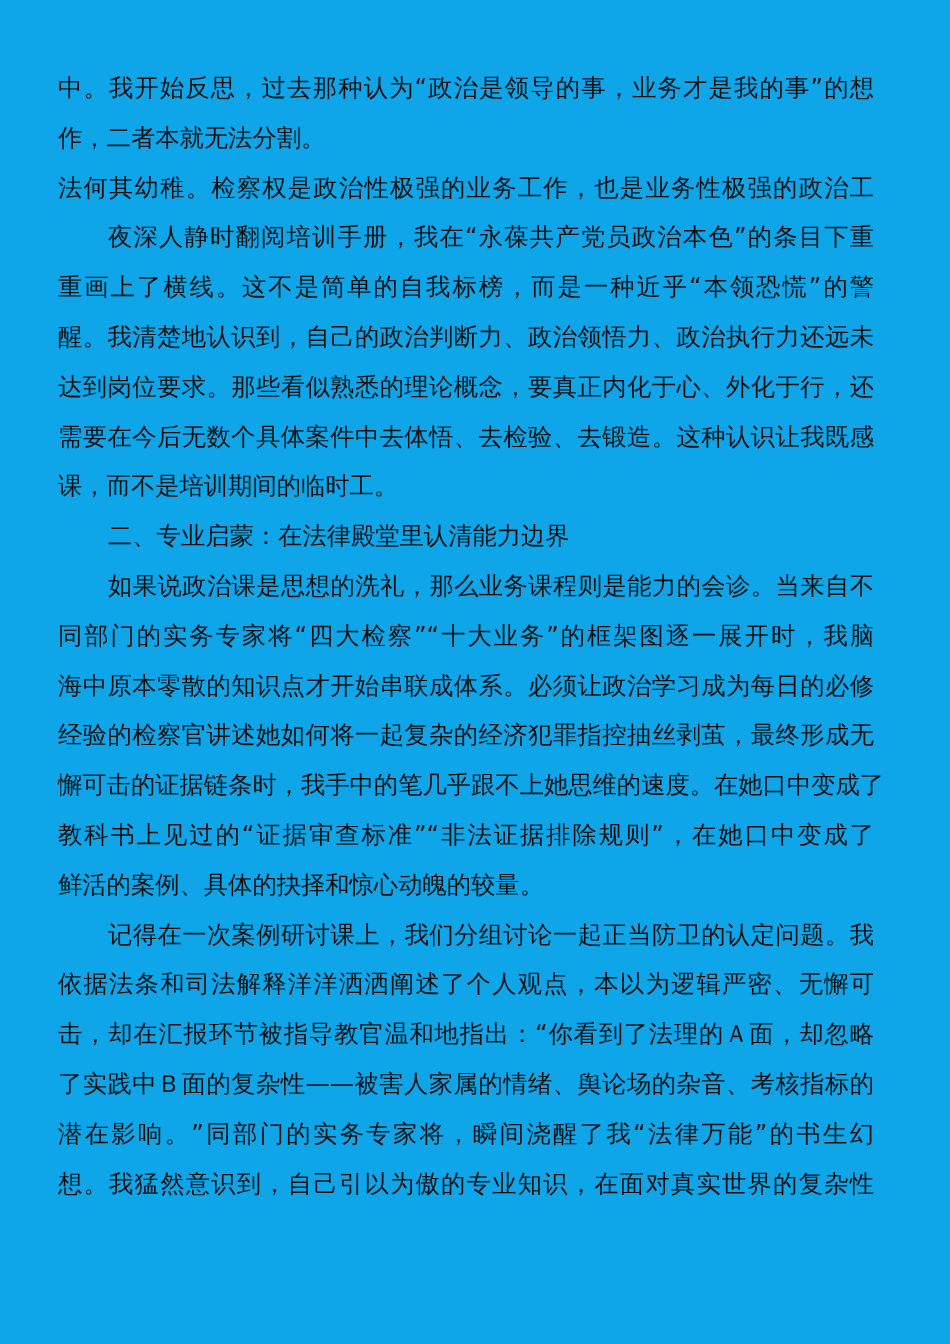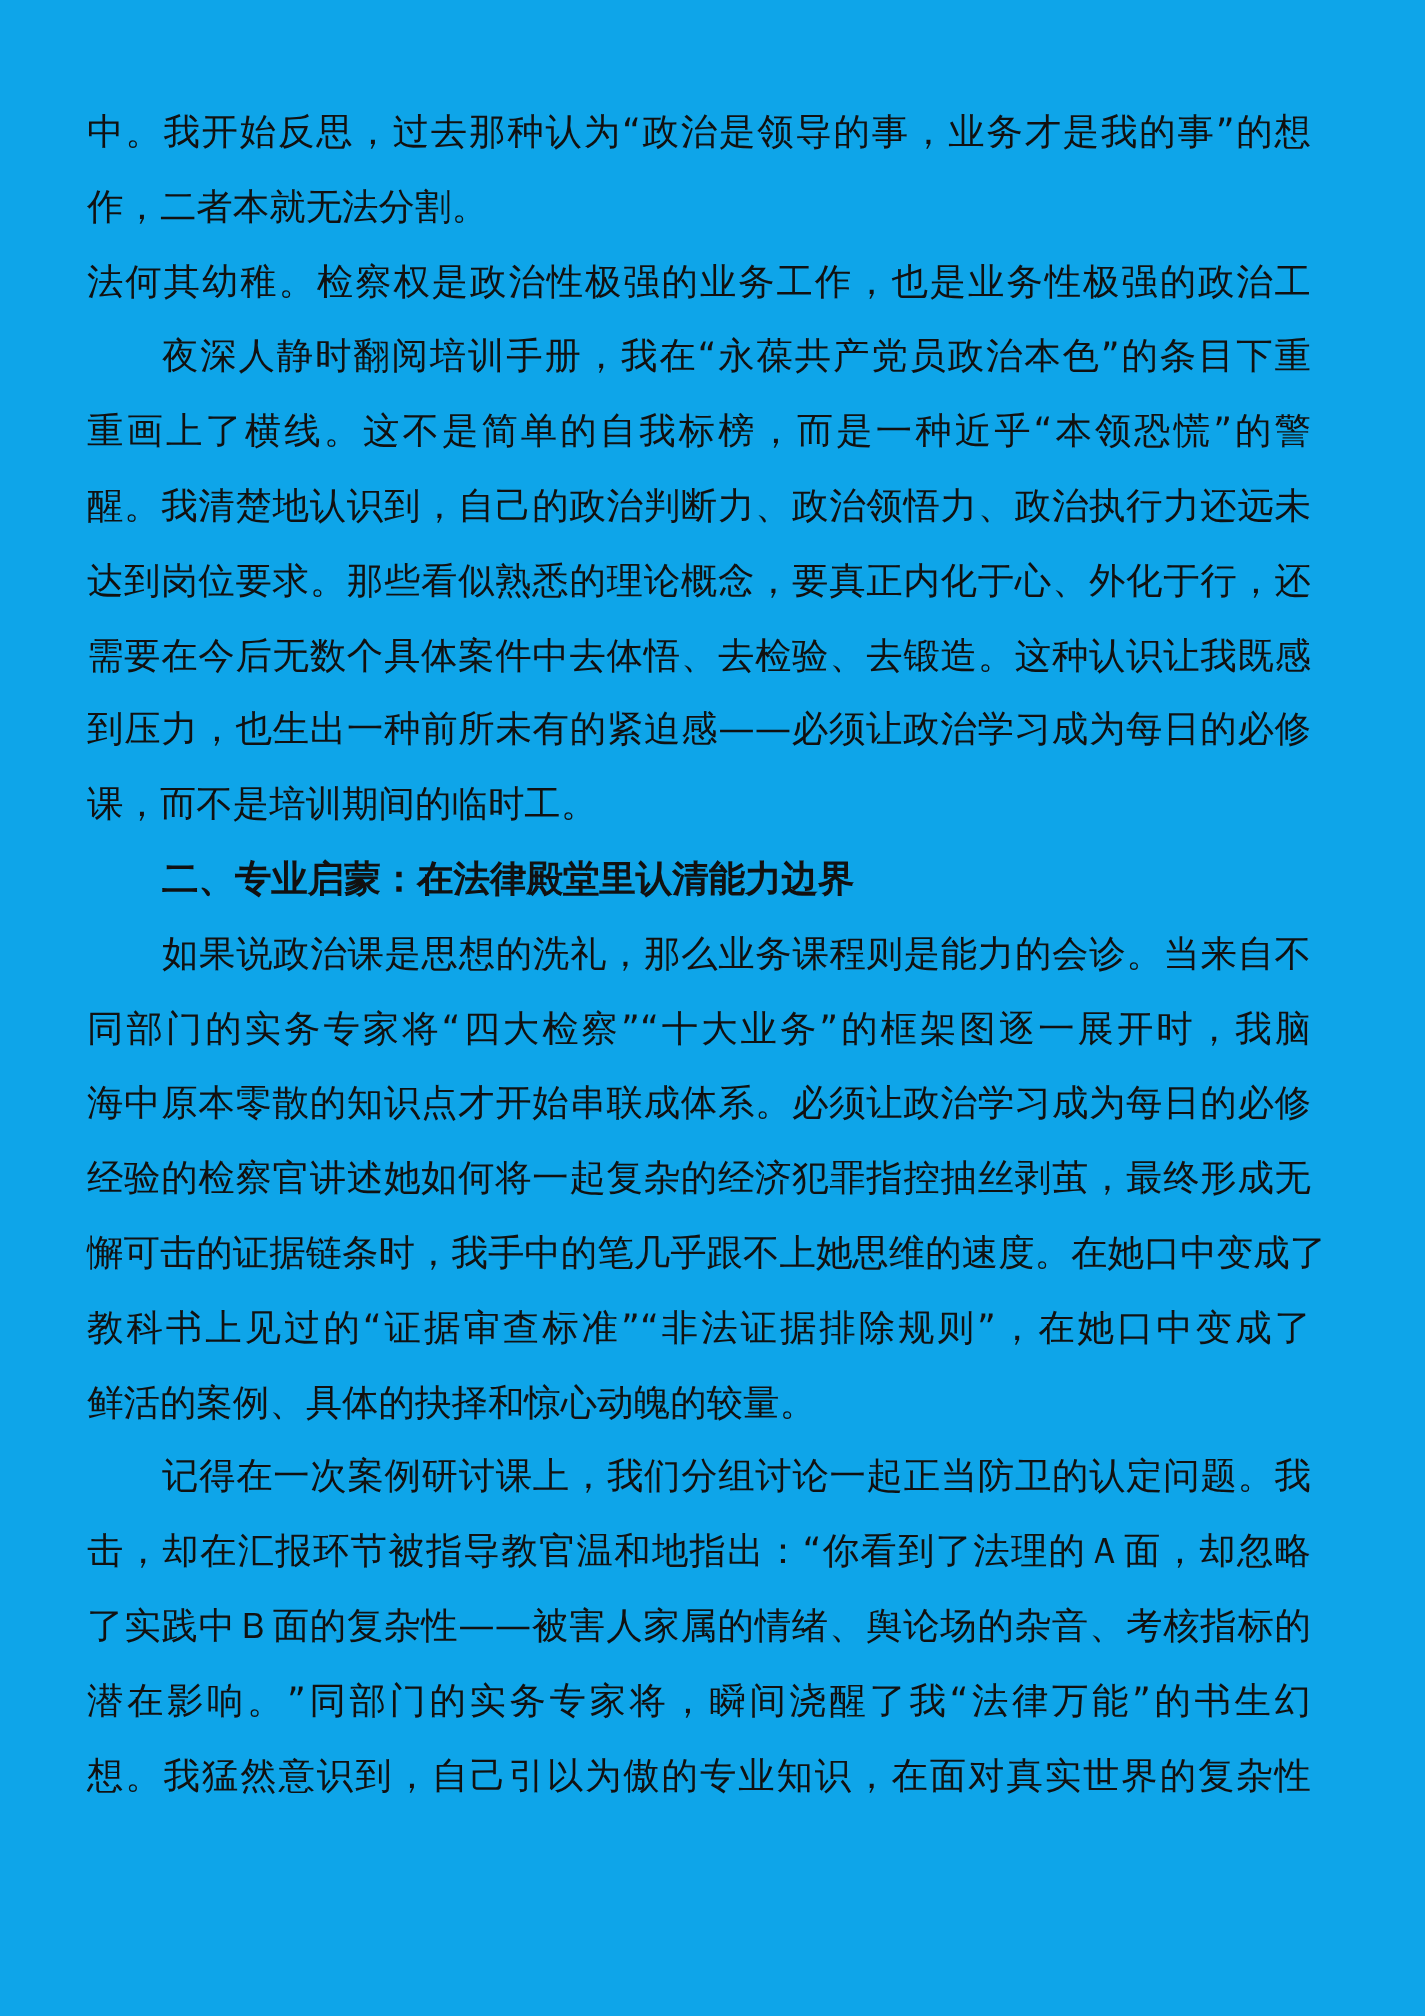--- a/index.html
+++ b/index.html
@@ -42,61 +42,60 @@
   }
   .line.last {
     text-align-last: left;
   }
   .line.indent {
     padding-left: 50px;
     box-sizing: border-box;
   }
   .line.heading {
     text-align-last: left;
-    font-weight: bold;
   }
 </style>
 </head>
 <body>
 
 <div class="page">
   <div class="text-block">
 
     <div>
       <span class="line">中。我开始反思，过去那种认为“政治是领导的事，业务才是我的事”的想</span>
       <span class="line last">作，二者本就无法分割。</span>
       <span class="line">法何其幼稚。检察权是政治性极强的业务工作，也是业务性极强的政治工</span>
     </div>
 
     <div>
       <span class="line indent">夜深人静时翻阅培训手册，我在“永葆共产党员政治本色”的条目下重</span>
       <span class="line">重画上了横线。这不是简单的自我标榜，而是一种近乎“本领恐慌”的警</span>
       <span class="line">醒。我清楚地认识到，自己的政治判断力、政治领悟力、政治执行力还远未</span>
       <span class="line">达到岗位要求。那些看似熟悉的理论概念，要真正内化于心、外化于行，还</span>
       <span class="line">需要在今后无数个具体案件中去体悟、去检验、去锻造。这种认识让我既感</span>
-      <span class="line">到压力，也生出一种前所未有的紧迫感——必须让政治学习成为每日的必修</span>
       <span class="line last">课，而不是培训期间的临时工。</span>
     </div>
 
     <div>
       <span class="line indent heading">二、专业启蒙：在法律殿堂里认清能力边界</span>
     </div>
 
     <div>
       <span class="line indent">如果说政治课是思想的洗礼，那么业务课程则是能力的会诊。当来自不</span>
       <span class="line">同部门的实务专家将“四大检察”“十大业务”的框架图逐一展开时，我脑</span>
       <span class="line">海中原本零散的知识点才开始串联成体系。必须让政治学习成为每日的必修</span>
       <span class="line">经验的检察官讲述她如何将一起复杂的经济犯罪指控抽丝剥茧，最终形成无</span>
       <span class="line">懈可击的证据链条时，我手中的笔几乎跟不上她思维的速度。在她口中变成了</span>
       <span class="line">教科书上见过的“证据审查标准”“非法证据排除规则”，在她口中变成了</span>
       <span class="line last">鲜活的案例、具体的抉择和惊心动魄的较量。</span>
     </div>
 
     <div>
       <span class="line indent">记得在一次案例研讨课上，我们分组讨论一起正当防卫的认定问题。我</span>
+      <span class="line">依据法条和司法解释洋洋洒洒阐述了个人观点，本以为逻辑严密、无懈可</span>
       <span class="line">击，却在汇报环节被指导教官温和地指出：“你看到了法理的Ａ面，却忽略</span>
       <span class="line">了实践中Ｂ面的复杂性——被害人家属的情绪、舆论场的杂音、考核指标的</span>
       <span class="line">潜在影响。”同部门的实务专家将，瞬间浇醒了我“法律万能”的书生幻</span>
       <span class="line">想。我猛然意识到，自己引以为傲的专业知识，在面对真实世界的复杂性</span>
     </div>
 
   </div>
 </div>
 
 </body></html>

